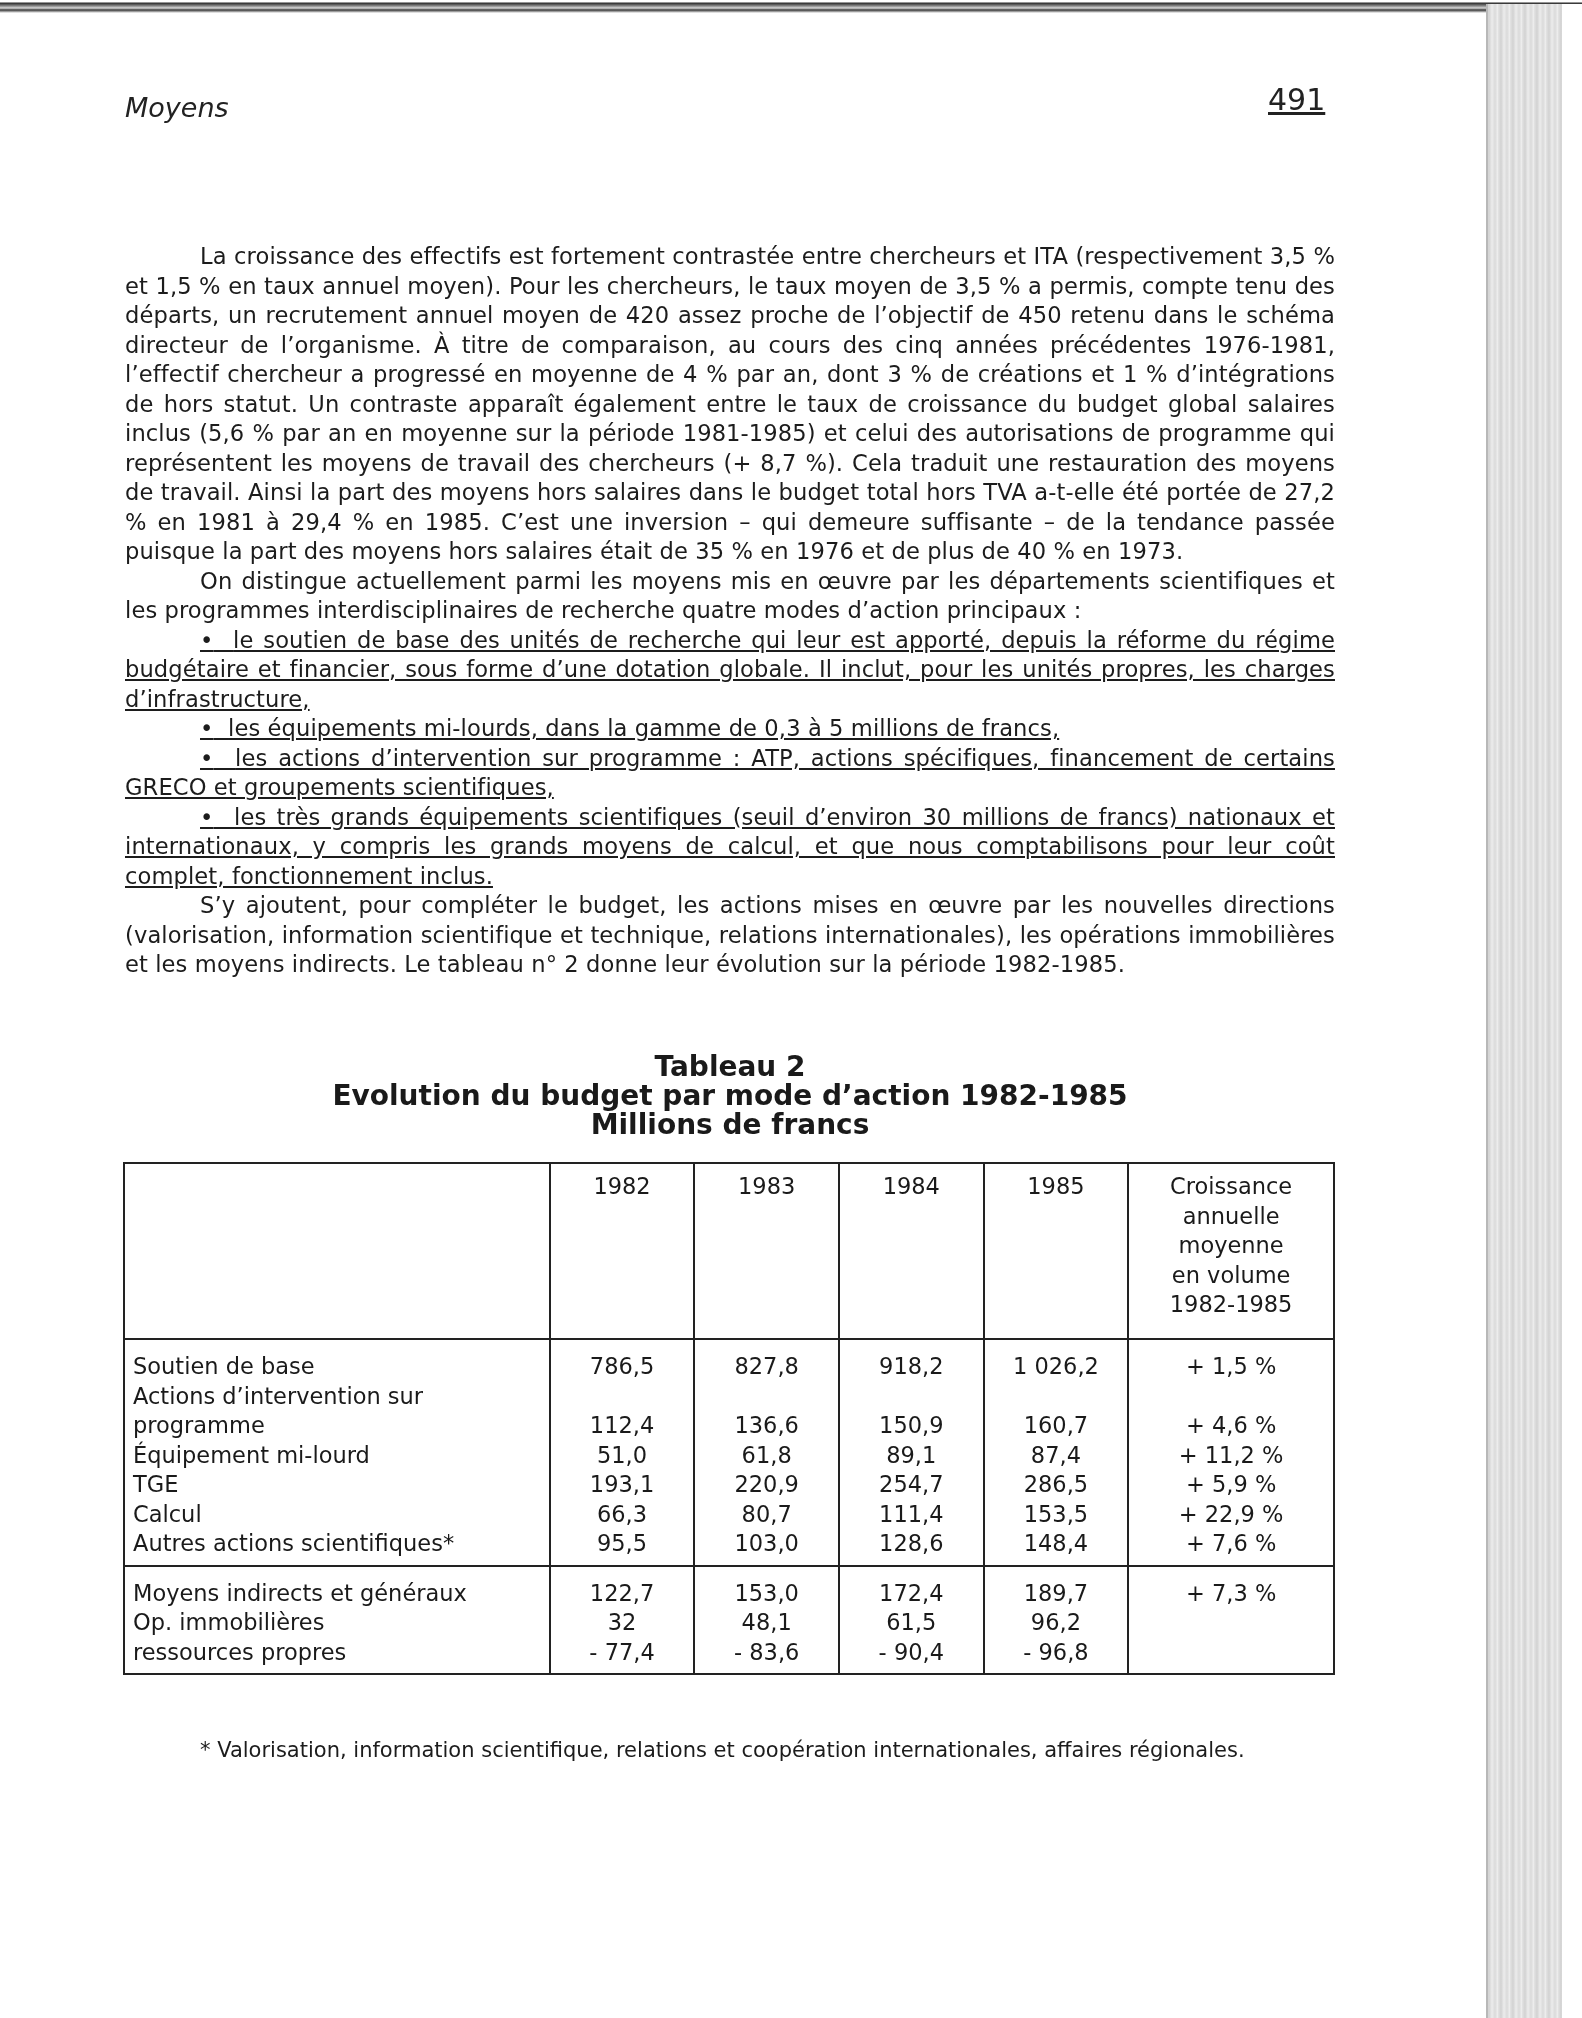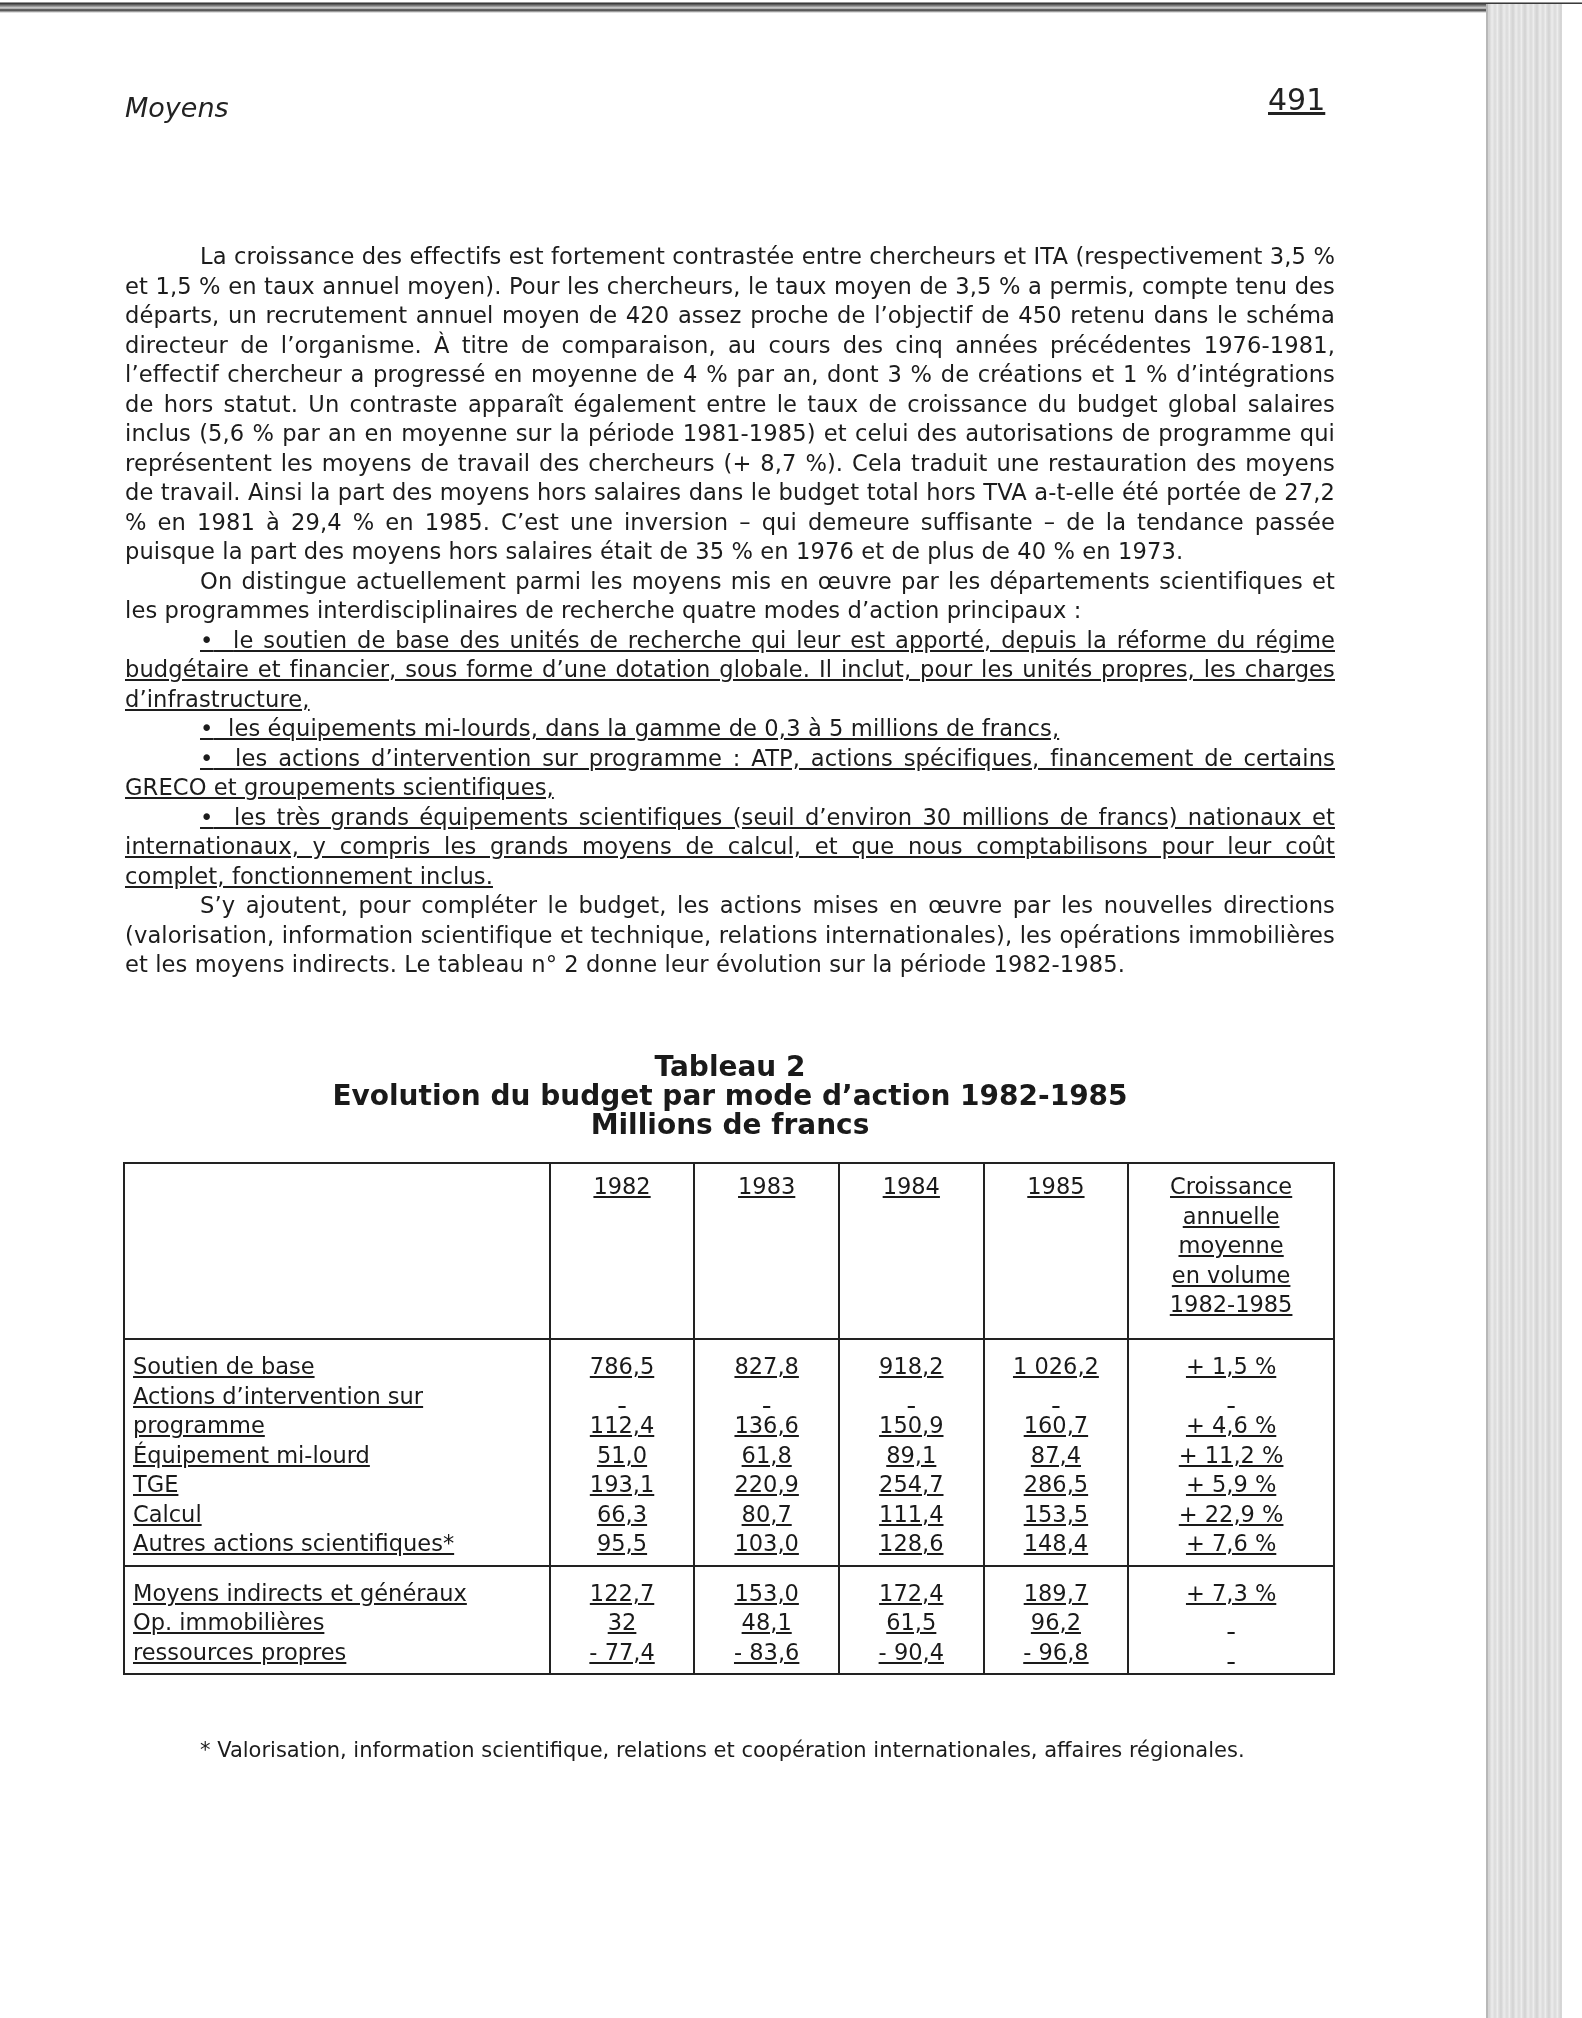--- a/index.html
+++ b/index.html
@@ -44,21 +44,21 @@
   }
   table.budget {
     position: absolute; left: 123px; top: 1162px; width: 1212px;
     border-collapse: collapse; font-size: 22.5px; line-height: 29.5px; color: #1a1a1a;
   }
   table.budget td, table.budget th {
     border-left: 2px solid #222; border-right: 2px solid #222;
     vertical-align: top; font-weight: normal; padding: 0 8px;
   }
   table.budget tr.sep td, table.budget tr.sep th { border-top: 2px solid #222; }
-  table.budget { border: 2px solid #222; text-decoration: underline; }
+  table.budget { border: 2px solid #222; }
   .c-label { width: 400px; text-align: left; }
   .c-year { width: 124px; text-align: center; }
   .c-growth { width: 184px; text-align: center; }
   thead th { height: 166px; padding-top: 8px !important; }
   .group-cell { padding-top: 12px !important; padding-bottom: 6px !important; }
   .total-cell { padding-top: 8px !important; padding-bottom: 6px !important; }
   .line { display: block; white-space: nowrap; }
   .footnote {
     position: absolute; left: 125px; top: 1736px; width: 1210px;
     font-size: 21px; line-height: 29.5px; text-align: justify; color: #1c1c1c;

